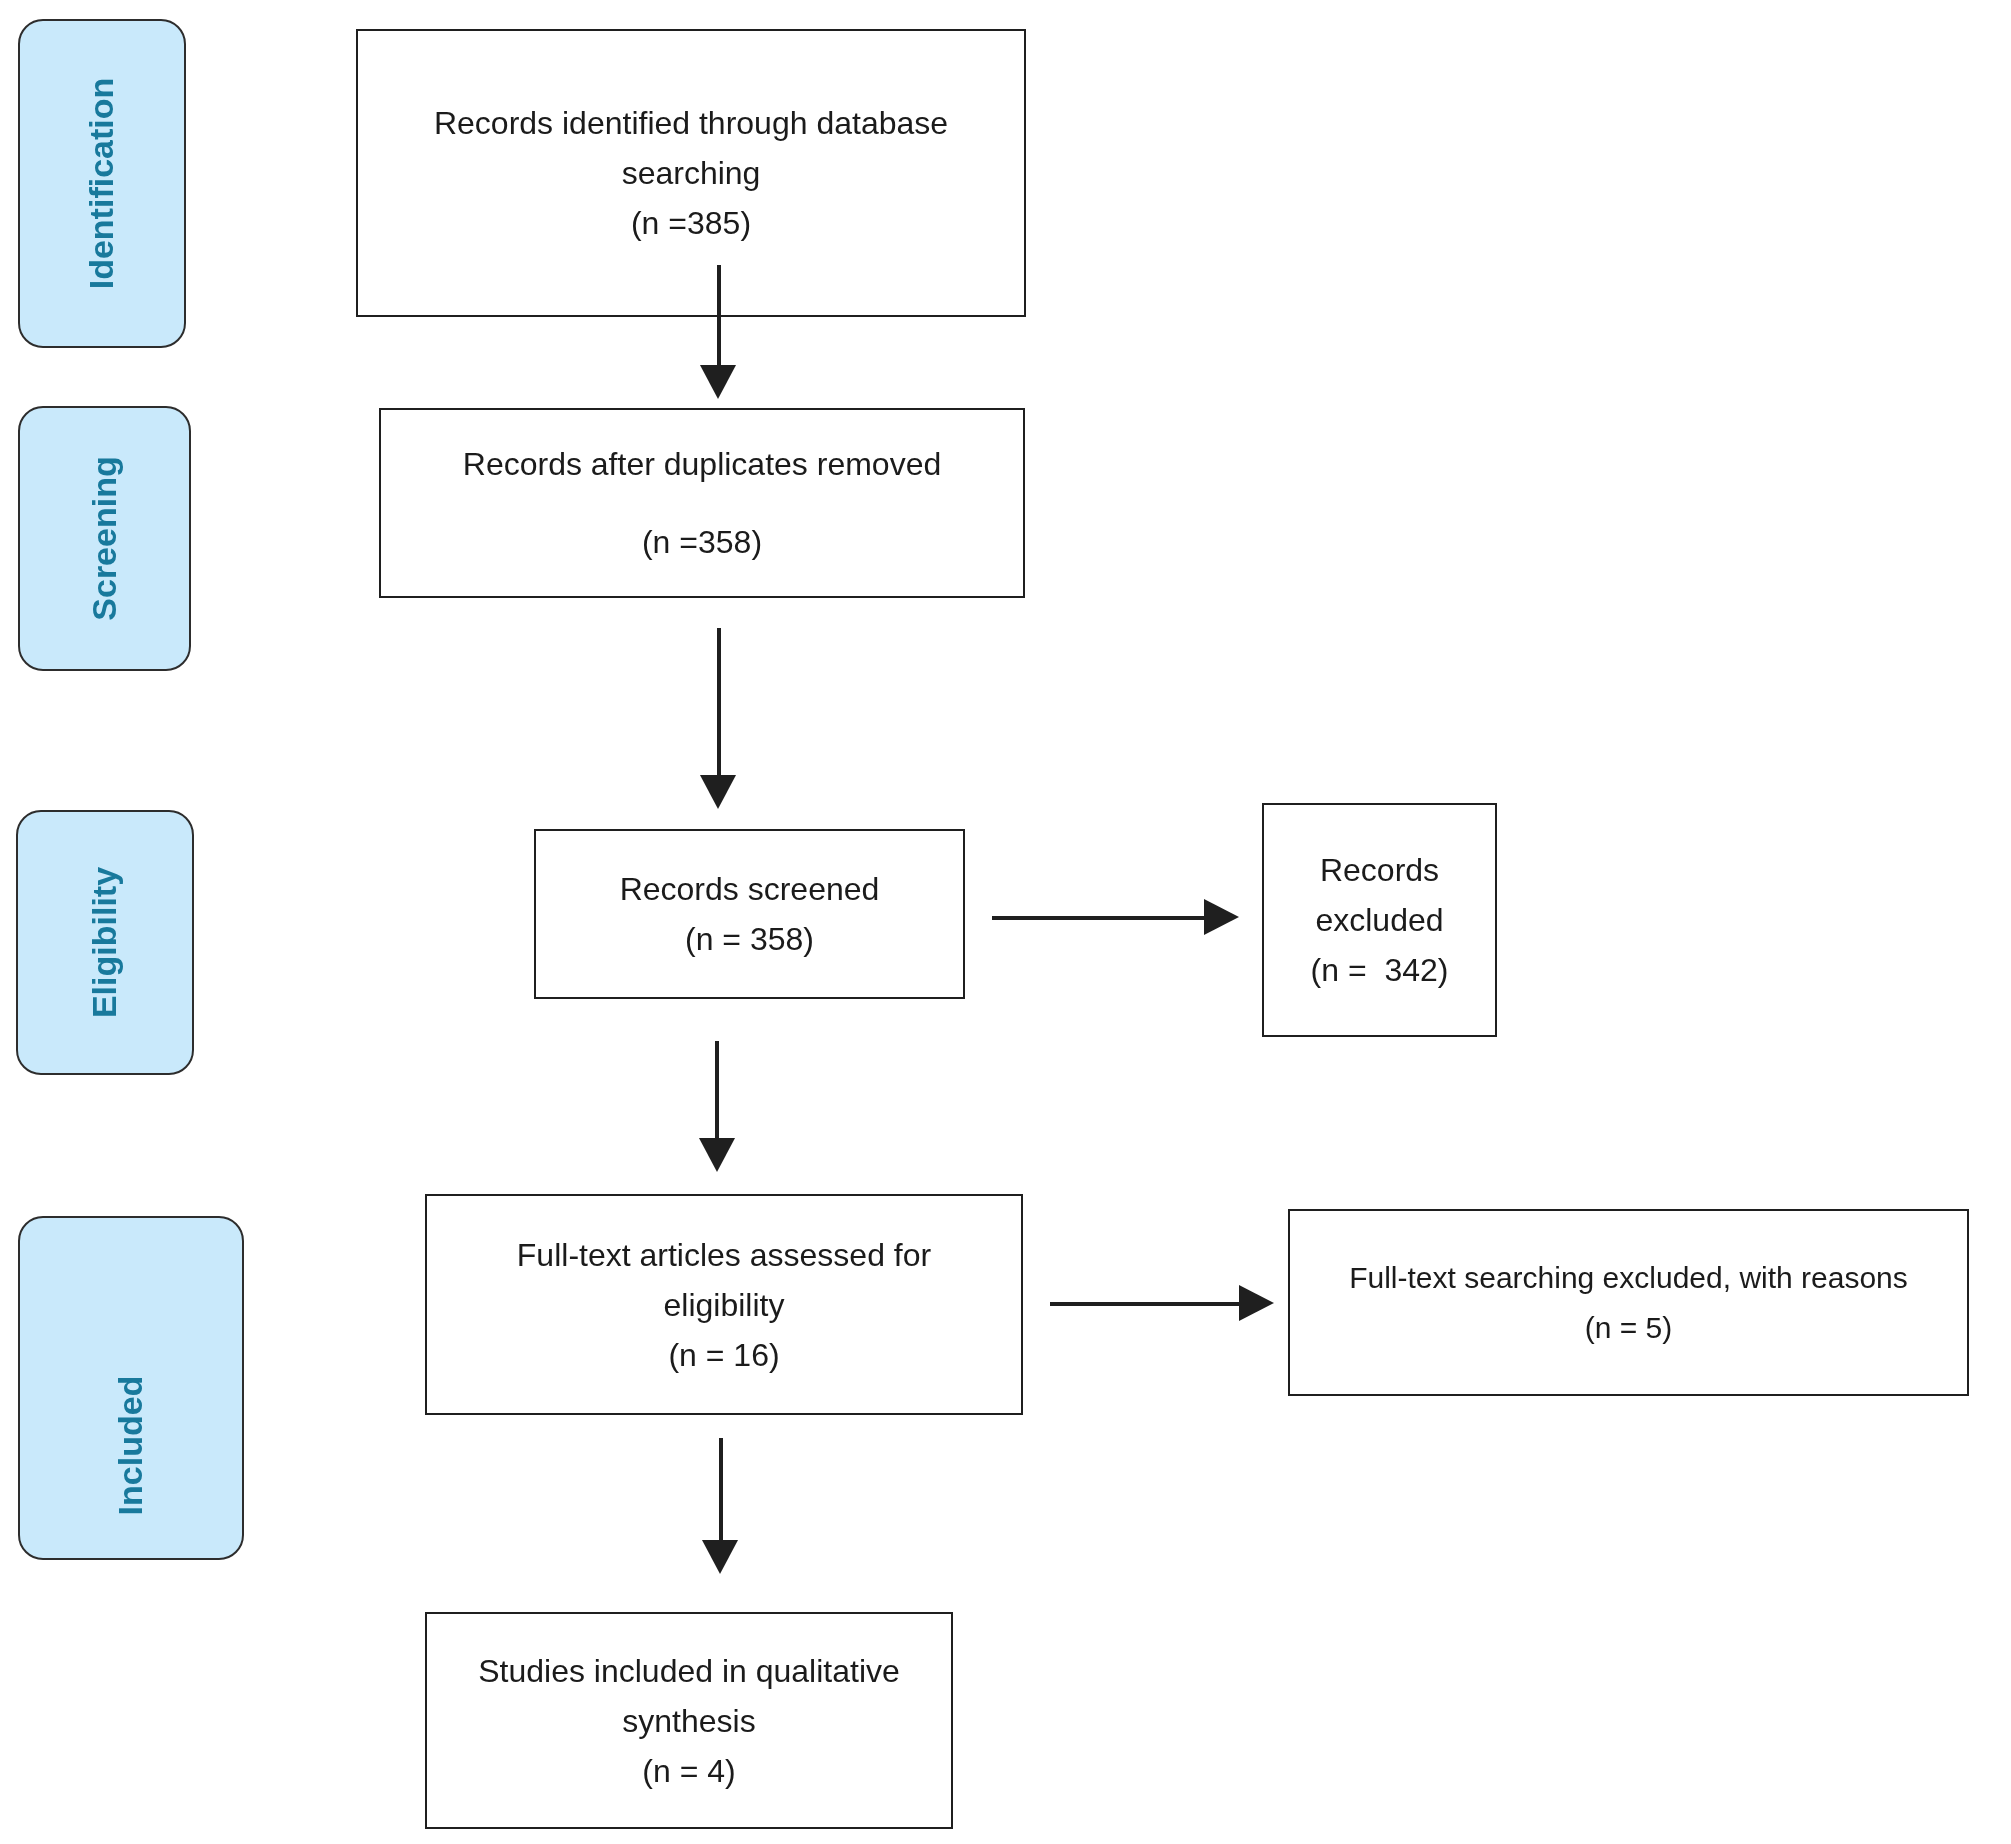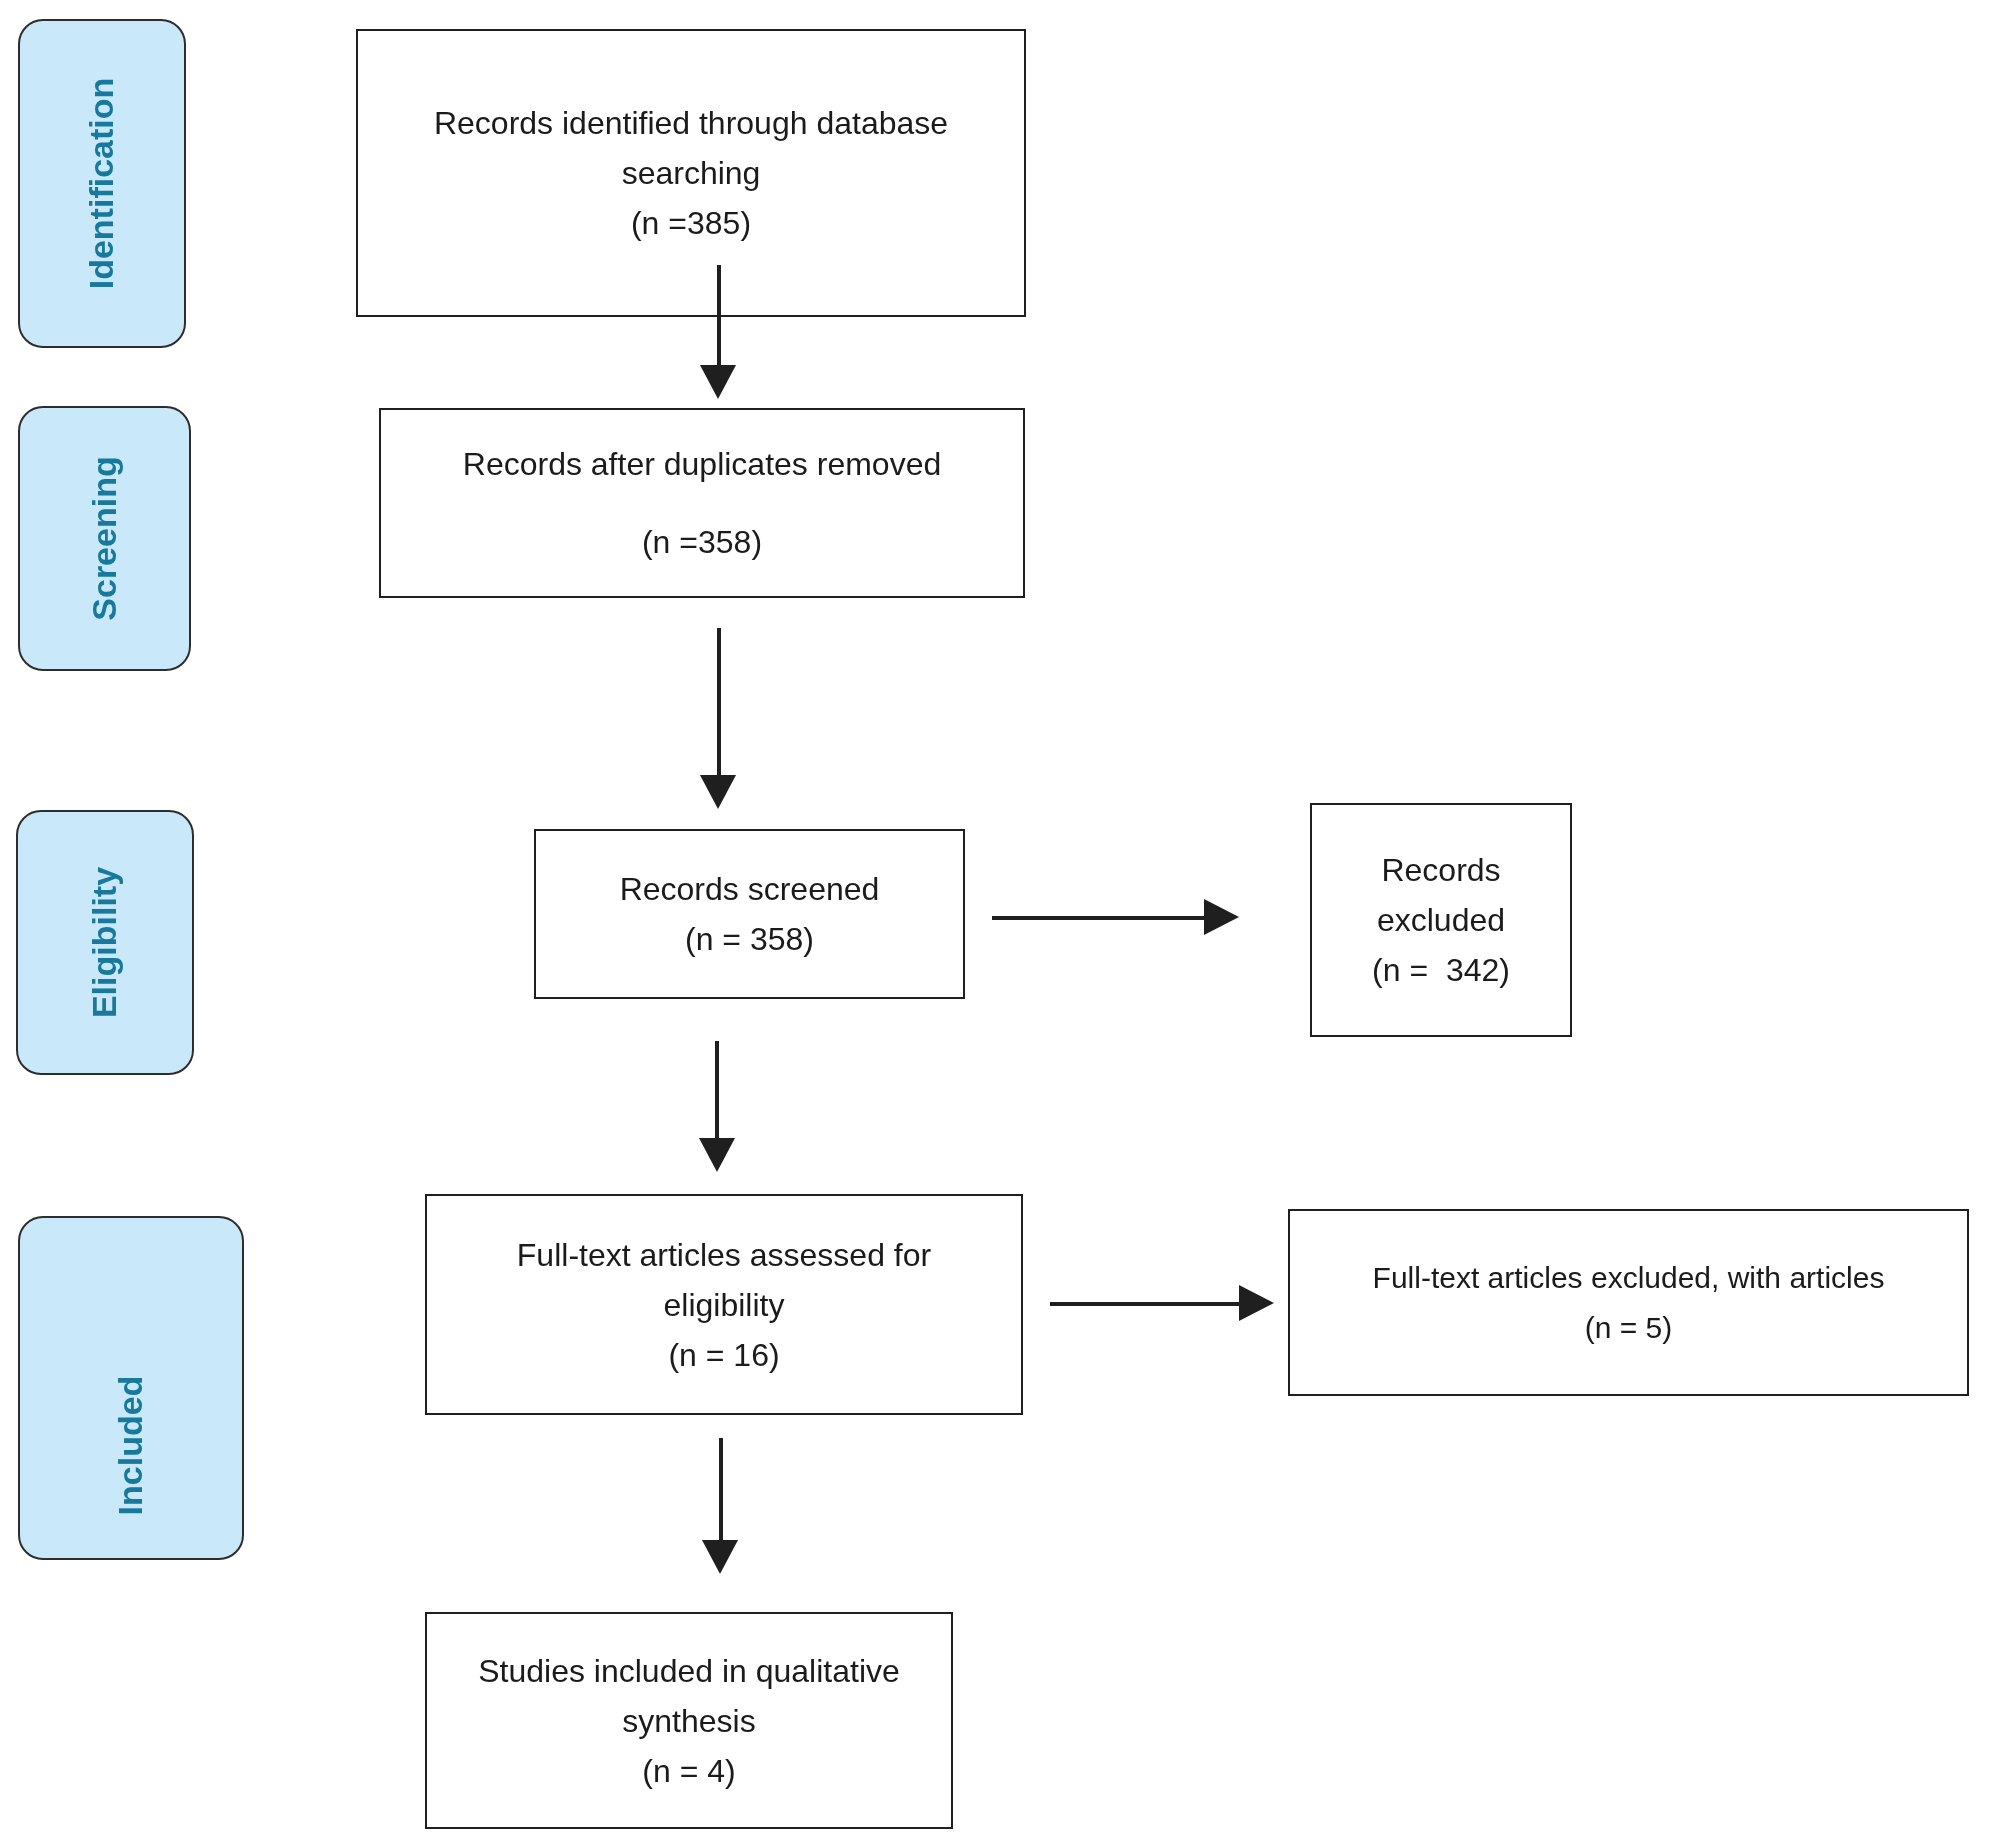--- a/index.html
+++ b/index.html
@@ -68,21 +68,21 @@
 
   
   #stage-identification { left: 17.6px;  top: 19.4px;   width: 168px; height: 329px; }
   #stage-screening      { left: 17.6px;  top: 406px;  width: 173px; height: 265px; }
   #stage-eligibility    { left: 16px;  top: 810px;  width: 178px; height: 265px; }
   #stage-included       { left: 17.6px;  top: 1216px; width: 226px; height: 344px; }
 
   #box-identified  { left: 356px;  top: 29px;   width: 670px; height: 288px; }
   #box-duplicates  { left: 379px;  top: 408px;  width: 646px; height: 190px; gap: 28px; }
   #box-screened    { left: 534px;  top: 829px;  width: 431px; height: 170px; }
-  #box-excluded    { left: 1262px; top: 803px;  width: 262px; height: 234px; margin-left: 48px; }
+  #box-excluded    { left: 1262px; top: 803px;  width: 235px; height: 234px; }
   #box-fulltext    { left: 425px;  top: 1194px; width: 598px; height: 221px; }
   #box-ft-excluded { left: 1288px; top: 1209px; width: 681px; height: 187px; }
   #box-included    { left: 425px;  top: 1612px; width: 528px; height: 217px; }
 
   #arrow1-line { left: 717px; top: 265px;  height: 102px; }
   #arrow1-head { left: 700px; top: 365px; }
   #arrow2-line { left: 717px; top: 628px;  height: 148px; }
   #arrow2-head { left: 700px; top: 775px; }
   #arrow3-line { left: 715px; top: 1041px; height: 99px; }
   #arrow3-head { left: 699px; top: 1138px; }
@@ -134,21 +134,21 @@
       <div class="line">(n =  342)</div>
     </div>
 
   <div class="flow-box" id="box-fulltext">
       <div class="line">Full-text articles assessed for</div>
       <div class="line">eligibility</div>
       <div class="line">(n = 16)</div>
     </div>
 
   <div class="flow-box small-text" id="box-ft-excluded">
-      <div class="line">Full-text articles excluded, with articles</div>
+      <div class="line">Full-text searching excluded, with reasons</div>
       <div class="line">(n = 5)</div>
     </div>
 
   <div class="flow-box" id="box-included">
       <div class="line">Studies included in qualitative</div>
       <div class="line">synthesis</div>
       <div class="line">(n = 4)</div>
     </div>
 
   <div class="arrow-line-v" id="arrow1-line"></div>

